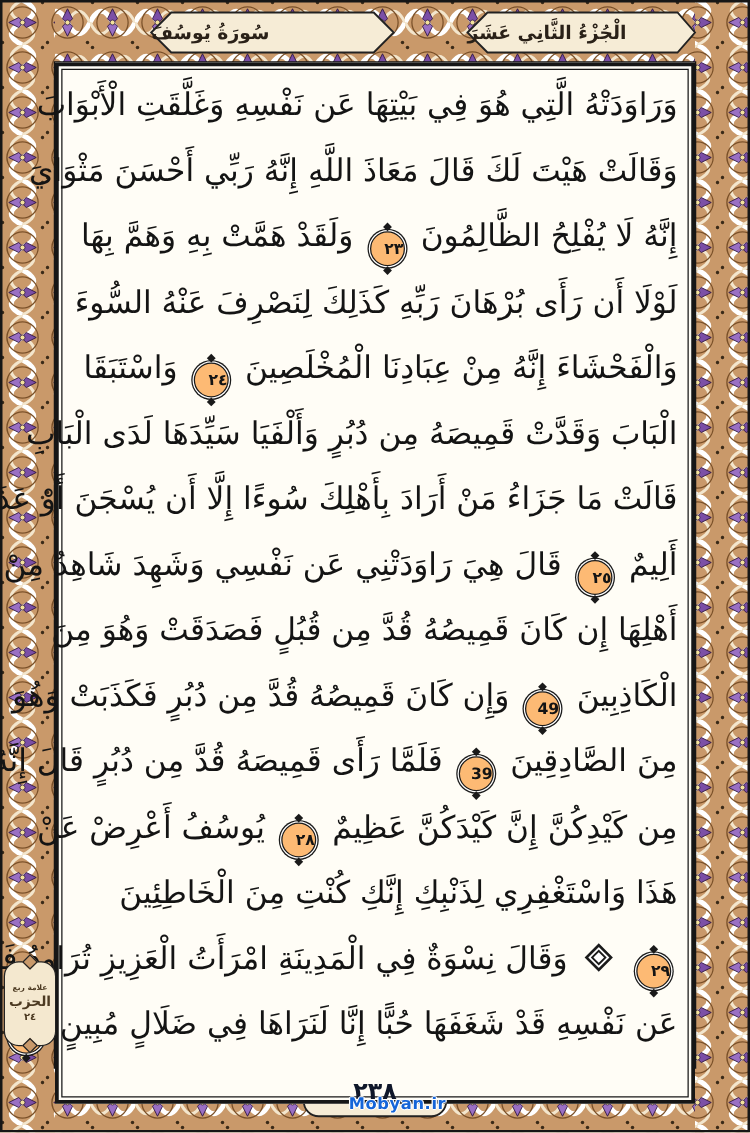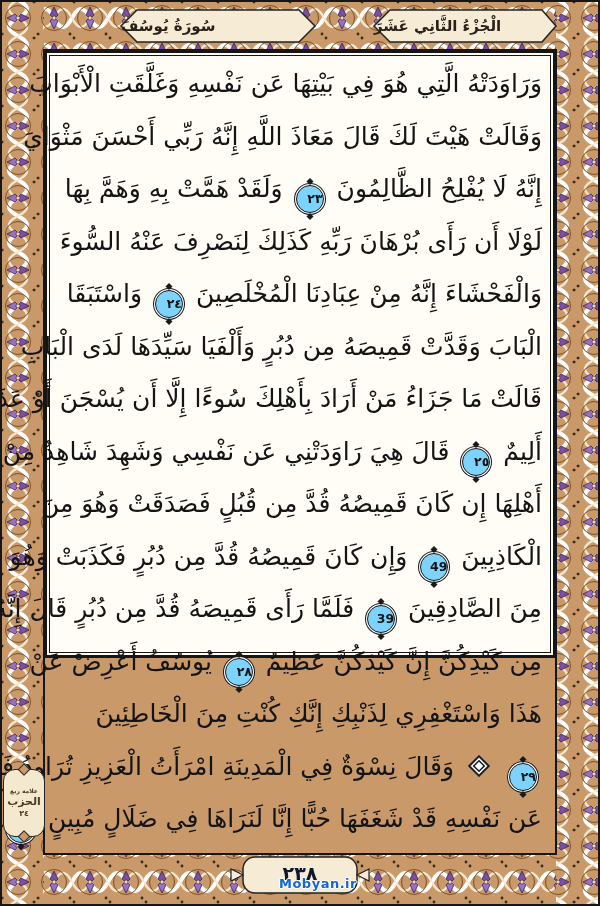--- a/index.html
+++ b/index.html
@@ -7,34 +7,34 @@
         font-family:"DejaVu Sans",sans-serif;}
   .border-svg{position:absolute;left:0;top:0;z-index:0;}
 
   
   .hdr-label{position:absolute;z-index:3;height:32px;line-height:32px;text-align:left;
              font-weight:bold;font-size:15px;color:#2a2118;direction:rtl;}
   .hdr-surah{left:121px;top:10px;width:194px;}
   .hdr-juz{left:374px;top:10px;width:182px;}
 
   
-  .frame{position:absolute;left:44px;top:50px;width:512px;height:608px;z-index:1;
+  .frame{position:absolute;left:44px;top:50px;width:512px;height:833px;z-index:1;
          box-sizing:border-box;border:3px solid #161616;background:#fffdf6;}
   .frame-inner{position:absolute;left:2px;top:2px;right:2px;bottom:2px;
                border:1px solid #161616;box-sizing:border-box;padding:2px 8px 0 8px;}
 
   .qcol{direction:rtl;}
   .qline{height:52.5px;line-height:52.5px;font-size:25px;color:#141414;white-space:nowrap;
          text-align:justify;text-align-last:justify;text-justify:inter-word;overflow:visible;}
   .qline::after{content:"";display:inline-block;width:100%;}
 
   
   .ayah-badge{display:inline-block;width:26px;height:26px;line-height:25px;text-align:center;
               border:1.5px solid #1a1a1a;border-radius:50%;font-size:12.5px;font-weight:bold;
-              background:#7dd3fc;box-shadow:0 0 0 1px #fff,0 0 0 2px #1a1a1a;
+              background:#fdba74;box-shadow:0 0 0 1px #fff,0 0 0 2px #1a1a1a;
               margin:0 5px;vertical-align:-6px;position:relative;letter-spacing:0;}
   .ayah-badge::before,.ayah-badge::after{content:"";position:absolute;left:50%;width:5px;height:5px;
               background:#1a1a1a;transform:translateX(-50%) rotate(45deg);}
   .ayah-badge::before{top:-7px}
   .ayah-badge::after{bottom:-7px}
 
   
   .rub-mark{display:inline-block;width:12px;height:12px;border:2px solid #1a1a1a;background:#fff;
             transform:rotate(45deg);margin:0 9px;vertical-align:1px;
             box-shadow:inset 0 0 0 1.5px #fff,inset 0 0 0 3px #1a1a1a;}

